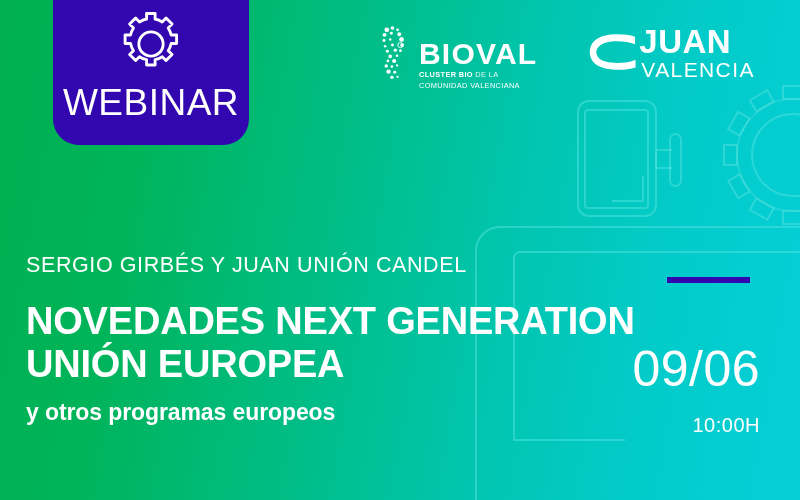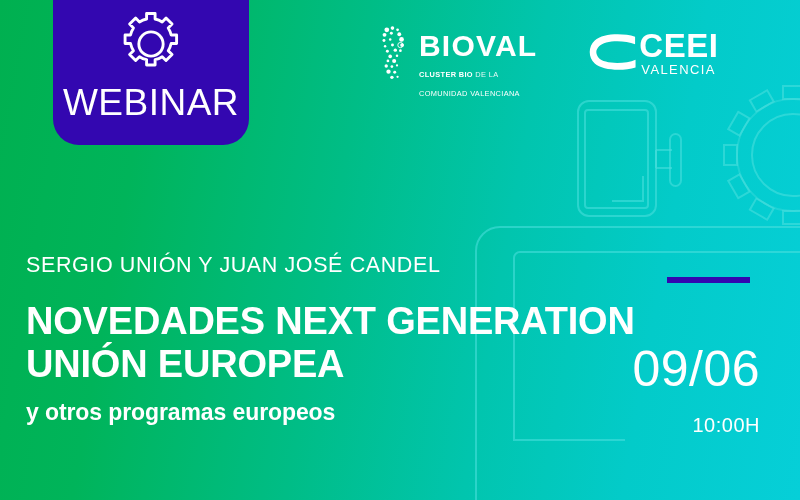--- a/index.html
+++ b/index.html
@@ -66,41 +66,41 @@
     letter-spacing:1.2px;
     line-height:1;
     margin-top:24px;
   }
   .bioval-sub{
     color:#ffffff;
     font-size:7.4px;
     letter-spacing:0.35px;
     line-height:1.33;
     white-space:nowrap;
-    margin-top:9px;
+    margin-top:1px;
   }
   .bioval-sub b{ font-weight:bold; }
   .bioval-sub span.light{ opacity:.9; }
 
   #ceei-logo{
     display:flex; align-items:center;
     margin-left:52px; height:58px;
   }
   #ceei-swoosh{ width:48px; height:40px; margin-right:2px; }
   #ceei-text{ display:flex; flex-direction:column; }
   #ceei-word{
     color:#ffffff;
     font-size:33px;
     font-weight:bold;
     letter-spacing:0.5px;
     line-height:0.95;
   }
   #ceei-sub{
     color:#ffffff;
-    font-size:13px;
+    font-size:21px;
     letter-spacing:1.4px;
     line-height:1;
     margin-top:2px;
     margin-left:2px;
   }
 
   
   #speakers{
     position:absolute;
     left:26px; top:253px;
@@ -248,28 +248,28 @@
         <div class="bioval-sub light">COMUNIDAD VALENCIANA</div>
       </div>
     </div>
 
     <div id="ceei-logo">
       <svg id="ceei-swoosh" viewBox="0 0 100 80" xmlns="http://www.w3.org/2000/svg">
         <path fill="#ffffff" d="M96 6 C70 -2 28 -1 12 14 C-2 27 -2 49 12 62 C28 77 72 78 97 70
                  L97 54 C74 64 30 63 20 50 C13 40 14 34 21 26 C32 13 73 12 96 22 Z"></path>
       </svg>
       <div id="ceei-text">
-        <div id="ceei-word">CEEI</div>
+        <div id="ceei-word">JUAN</div>
         <div id="ceei-sub">VALENCIA</div>
       </div>
     </div>
 
   </div>
 
-  <div id="speakers">SERGIO UNIÓN Y JUAN JOSÉ CANDEL</div>
+  <div id="speakers">SERGIO GIRBÉS Y JUAN UNIÓN CANDEL</div>
 
   <div id="subtitle">y otros programas europeos</div>
 
   <div id="title">
     <div>NOVEDADES NEXT GENERATION</div>
     <div>UNIÓN EUROPEA</div>
   </div>
 
   <div id="accent-bar"></div>
   <div id="date-text">09/06</div>

